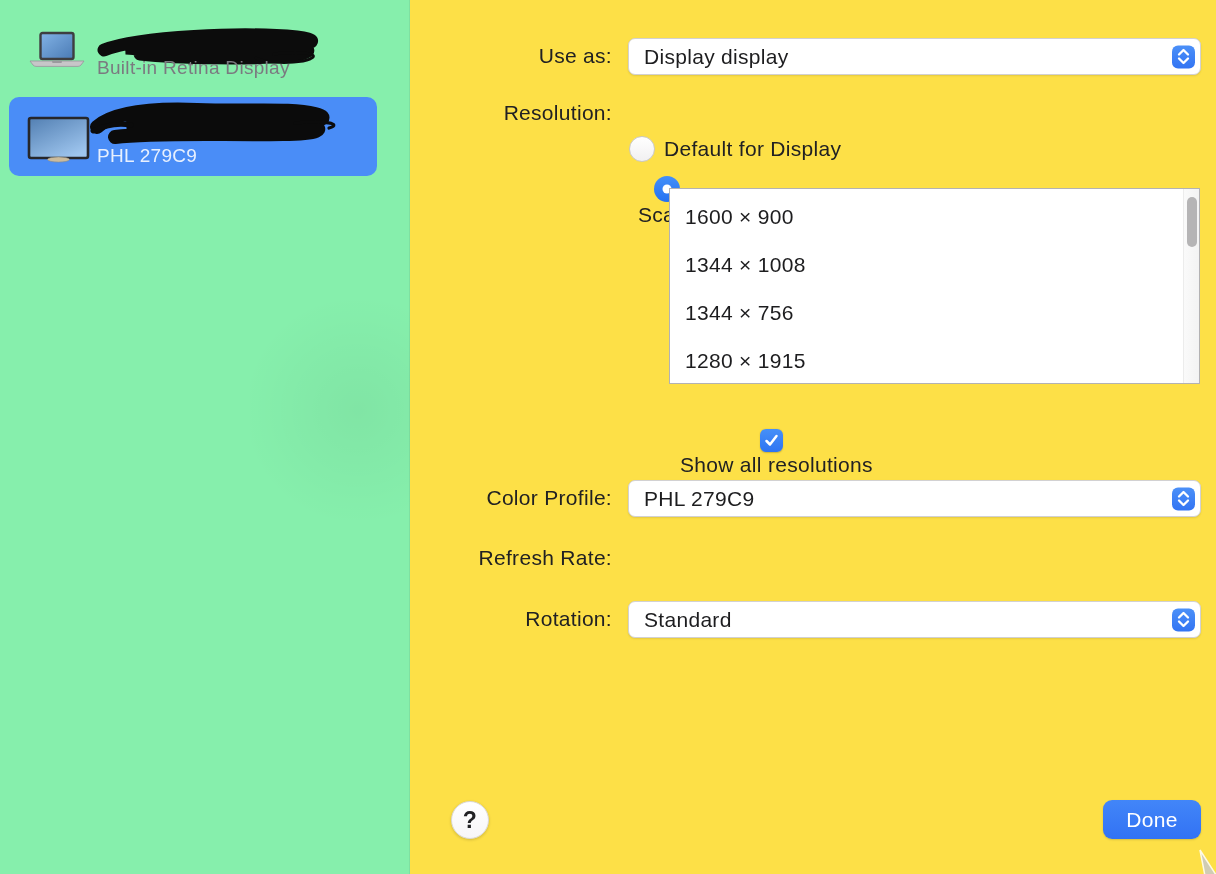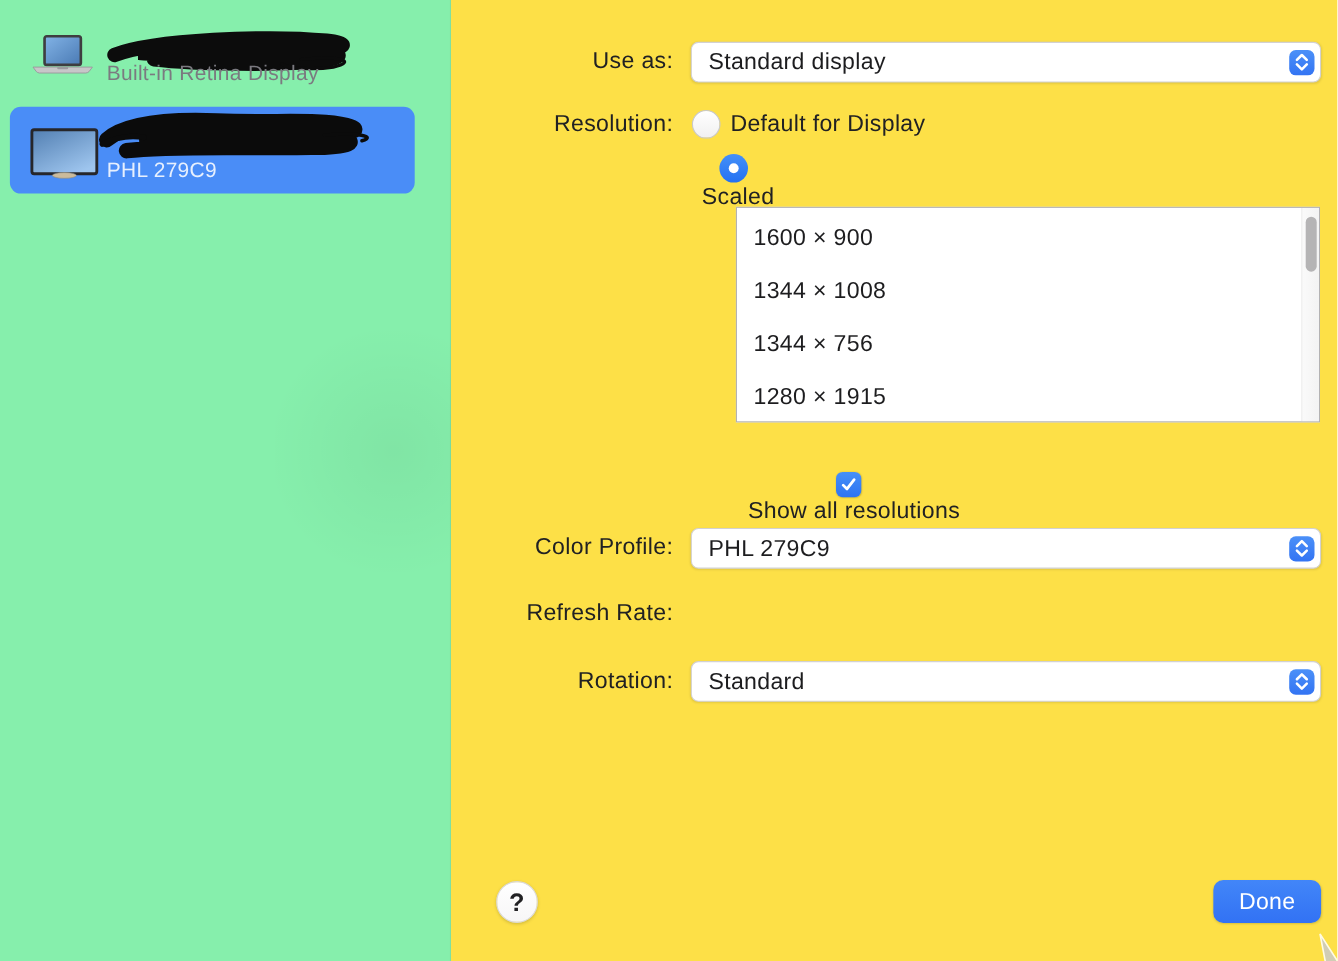--- a/index.html
+++ b/index.html
@@ -63,21 +63,21 @@
     padding-left: 15px; cursor: default;
   }
   .dropdown .dd-value { font-size: 21px; color: #1d1d1f; }
   .stepper {
     position: absolute; right: 5px; top: 50%; transform: translateY(-50%);
     width: 23px; height: 23px; border-radius: 6px;
     background: linear-gradient(180deg, #4b90f8, #3374f3);
     display: flex; flex-direction: column; align-items: center; justify-content: center;
   }
 
-  .radio-row { position: absolute; display: flex; align-items: center; }
+  .radio-row { position: absolute; display: flex; align-items: center; margin-top: 36px; }
   .radio-circle {
     width: 26px; height: 26px; border-radius: 50%; flex: none;
   }
   .radio-circle.unchecked {
     background: linear-gradient(180deg, #ffffff, #f1f0f1);
     border: 1px solid #c9c8c9;
     box-shadow: inset 0 1px 1px rgba(255,255,255,0.8);
   }
   .radio-circle.checked {
     background: linear-gradient(180deg, #4490f8, #2471f2);
@@ -192,21 +192,21 @@
         </svg>
       </span>
       <span class="item-label">PHL 279C9</span>
     </div>
   </aside>
 
   <main class="main">
 
     <div class="form-label" style="top:43px;">Use as:</div>
     <div class="dropdown" style="top:38px;">
-      <span class="dd-value">Standard display</span>
+      <span class="dd-value">Display display</span>
       <span class="stepper">
         <svg width="13" height="16" viewBox="0 0 13 16">
           <polyline points="2,6 6.5,1.5 11,6" fill="none" stroke="#fff" stroke-width="2.3" stroke-linecap="round" stroke-linejoin="round"></polyline>
           <polyline points="2,10 6.5,14.5 11,10" fill="none" stroke="#fff" stroke-width="2.3" stroke-linecap="round" stroke-linejoin="round"></polyline>
         </svg>
       </span>
     </div>
 
     <div class="form-label" style="top:100px;">Resolution:</div>
 

